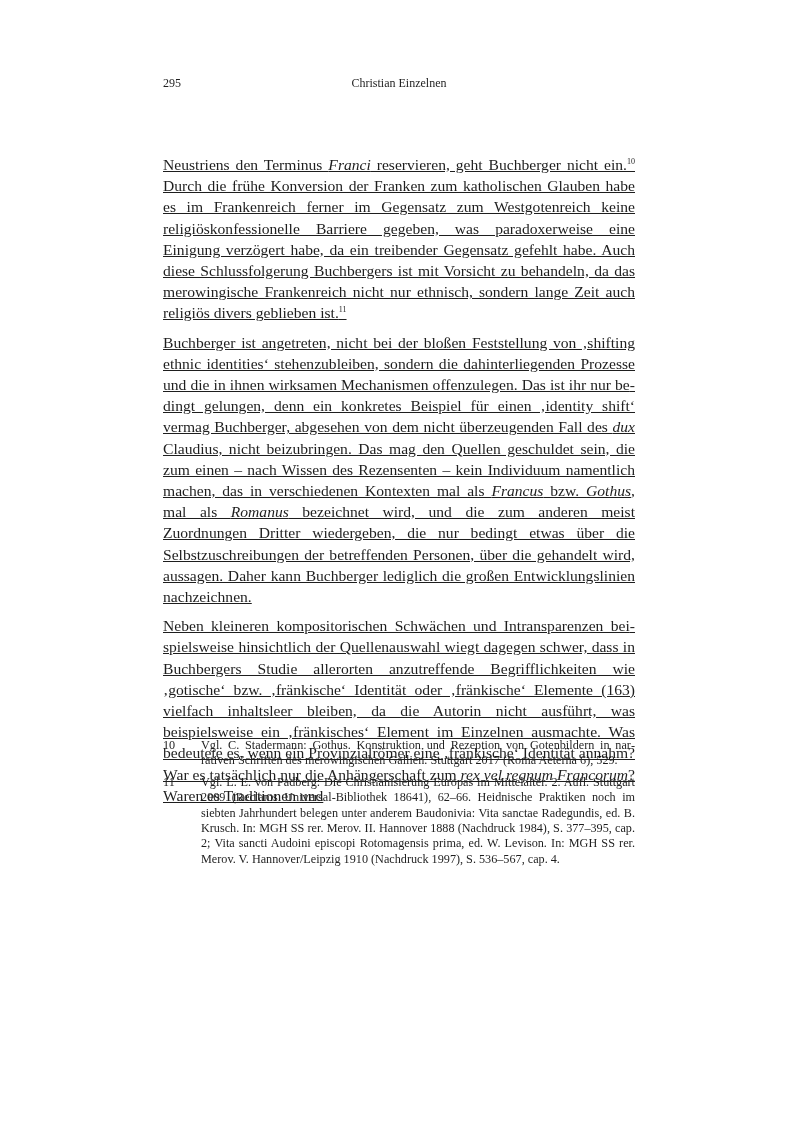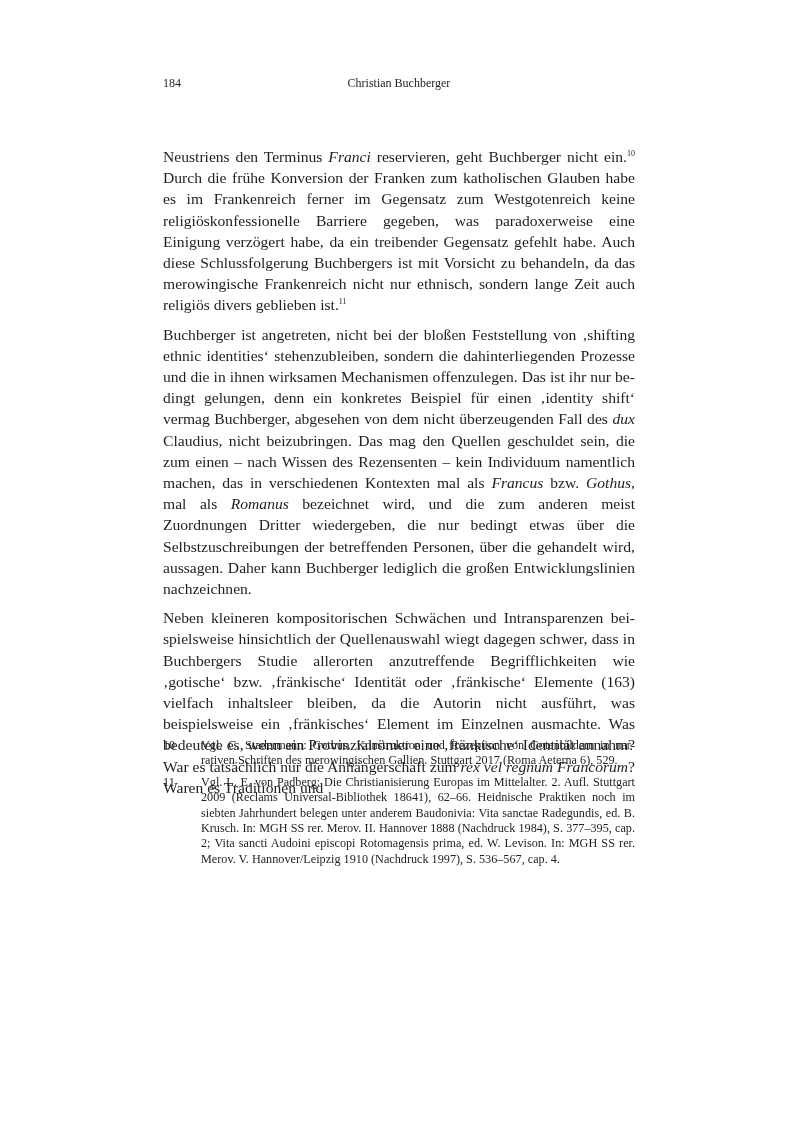--- a/index.html
+++ b/index.html
@@ -1,34 +1,34 @@
 <!DOCTYPE html>
 <html><head>
   <meta charset="utf-8">
   <style>
     html, body { margin: 0; padding: 0; background: #ffffff; }
     body { width: 799px; height: 1131px; position: relative; overflow: hidden;
            font-family: "Liberation Serif", "DejaVu Serif", serif; color: #1e1e1e; }
     .header { position: absolute; top: 76px; left: 163px; width: 472px; height: 20px; }
     .page-number { position: absolute; left: 0; top: 0; font-size: 12px; }
     .running-head { position: absolute; left: 0; right: 0; top: 0; text-align: center; font-size: 12px; }
-    .body-text { position: absolute; top: 146px; left: 163px; width: 472px; font-size: 15.6px; line-height: 21.2px; }
+    .body-text { position: absolute; top: 154px; left: 163px; width: 472px; font-size: 15.6px; line-height: 21.2px; text-decoration: underline; }
     .para { margin: 0 0 8px 0; text-align: justify; hyphens: manual; }
     sup { font-size: 8px; vertical-align: 6px; line-height: 0; }
     .notes { position: absolute; top: 738px; left: 163px; width: 472px; font-size: 12.2px; line-height: 15.4px; }
     .note { display: flex; margin-bottom: 6px; }
     .note-num { width: 38px; flex: 0 0 38px; }
     .note-text { flex: 1; text-align: justify; }
   </style>
 </head>
 <body>
 
 <div class="header">
-  <span class="page-number">184</span>
-  <span class="running-head">Christian Buchberger</span>
+  <span class="page-number">295</span>
+  <span class="running-head">Christian Einzelnen</span>
 </div>
 
 <div class="body-text">
   <p class="para"><span>Neustriens den Terminus </span><em>Franci</em><span> reservieren, geht Buchberger nicht ein.</span><sup>10</sup><span> Durch die frühe Konversion der Franken zum katholischen Glauben habe es im Frankenreich ferner im Gegensatz zum Westgotenreich keine religiös­konfessionelle Barriere gegeben, was paradoxerweise eine Einigung verzö­gert habe, da ein treibender Gegensatz gefehlt habe. Auch diese Schluss­folgerung Buchbergers ist mit Vorsicht zu behandeln, da das merowingische Frankenreich nicht nur ethnisch, sondern lange Zeit auch religiös divers ge­blieben ist.</span><sup>11</sup></p>
   <p class="para"><span>Buchberger ist angetreten, nicht bei der bloßen Feststellung von ‚shifting ethnic identities‘ stehenzubleiben, sondern die dahinterliegenden Prozesse und die in ihnen wirksamen Mechanismen offenzulegen. Das ist ihr nur be­dingt gelungen, denn ein konkretes Beispiel für einen ‚identity shift‘ vermag Buchberger, abgesehen von dem nicht überzeugenden Fall des </span><em>dux</em><span> Claudius, nicht beizubringen. Das mag den Quellen geschuldet sein, die zum einen – nach Wissen des Rezensenten – kein Individuum namentlich machen, das in verschiedenen Kontexten mal als </span><em>Francus</em><span> bzw. </span><em>Gothus</em><span>, mal als </span><em>Romanus</em><span> bezeichnet wird, und die zum anderen meist Zuordnungen Dritter wieder­geben, die nur bedingt etwas über die Selbstzuschreibungen der betreffen­den Personen, über die gehandelt wird, aussagen. Daher kann Buchberger lediglich die großen Entwicklungslinien nachzeichnen.</span></p>
   <p class="para"><span>Neben kleineren kompositorischen Schwächen und Intransparenzen bei­spielsweise hinsichtlich der Quellenauswahl wiegt dagegen schwer, dass in Buchbergers Studie allerorten anzutreffende Begrifflichkeiten wie ‚gotische‘ bzw. ‚fränkische‘ Identität oder ‚fränkische‘ Elemente (163) vielfach inhalts­leer bleiben, da die Autorin nicht ausführt, was beispielsweise ein ‚fränki­sches‘ Element im Einzelnen ausmachte. Was bedeutete es, wenn ein Pro­vinzialrömer eine ‚fränkische‘ Identität annahm? War es tatsächlich nur die Anhängerschaft zum </span><em>rex vel regnum Francorum</em><span>? Waren es Traditionen und</span></p>
 </div>
 
 <div class="notes">
   <div class="note">

